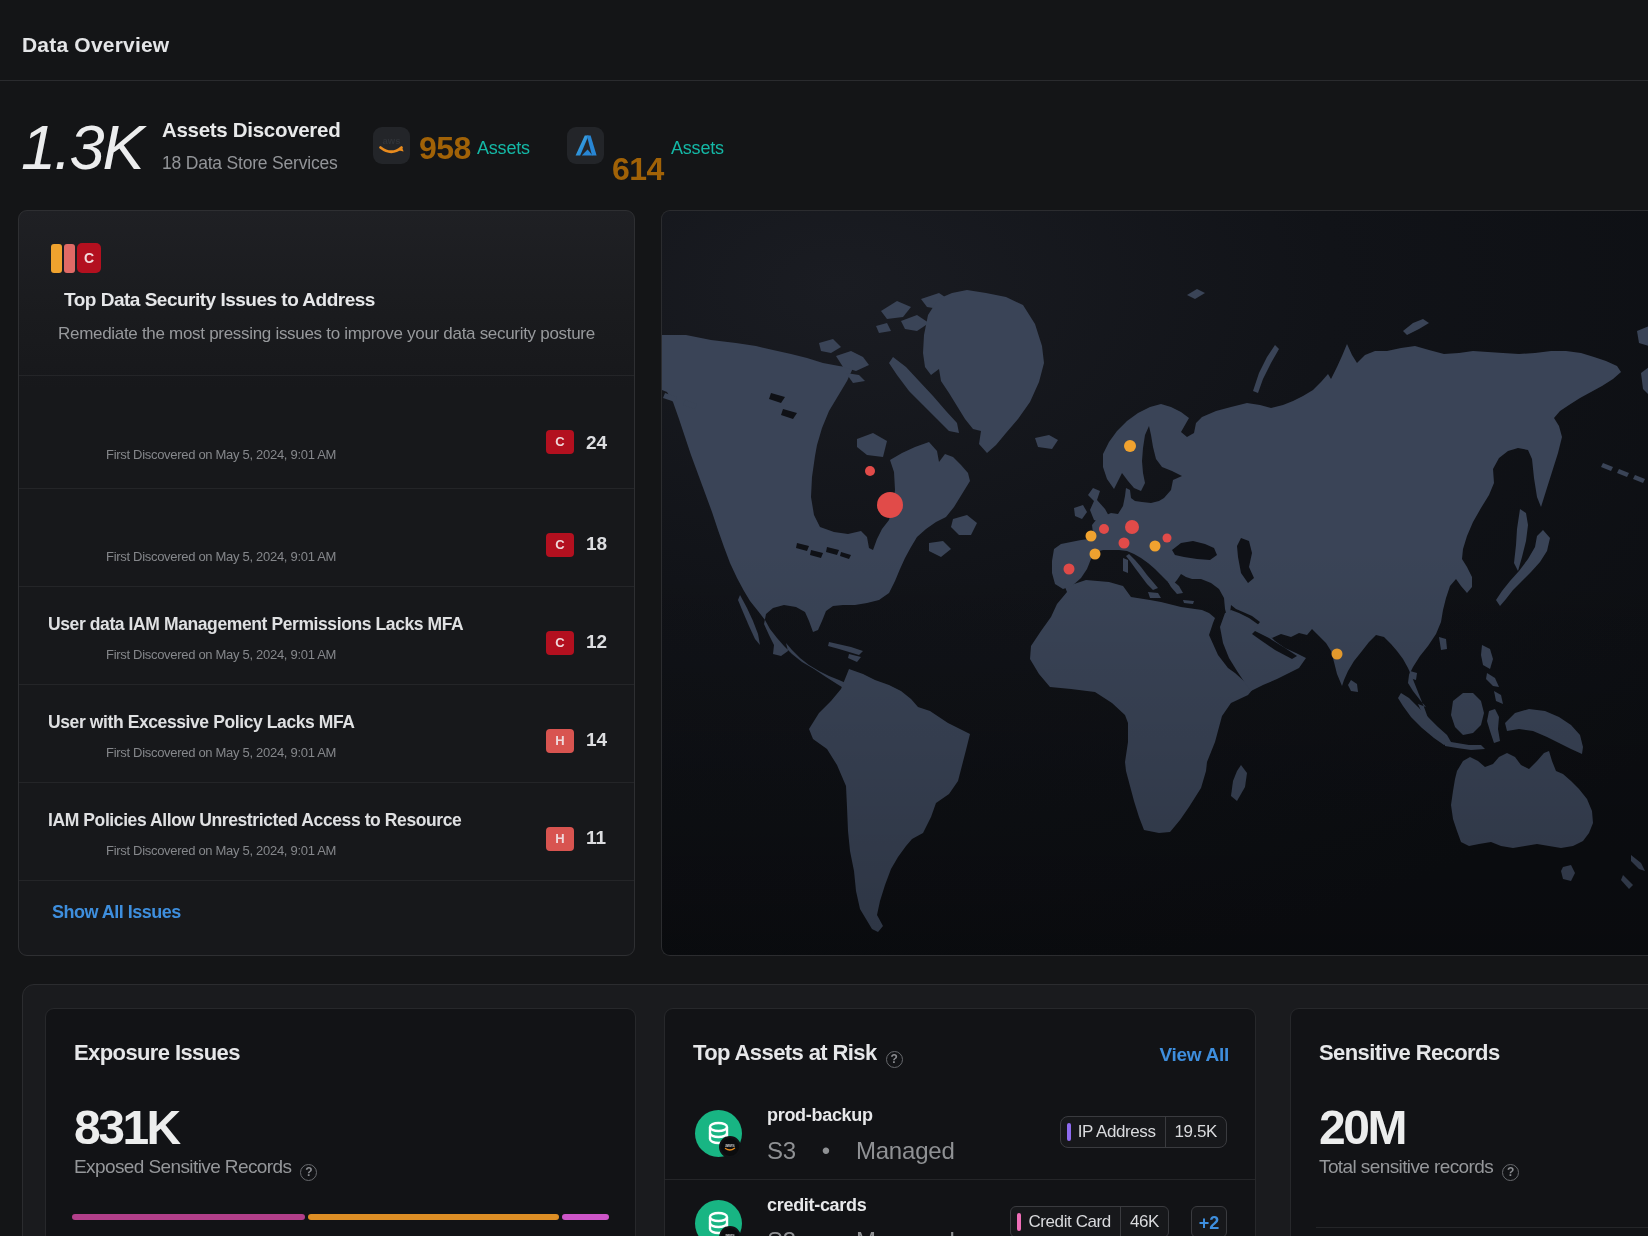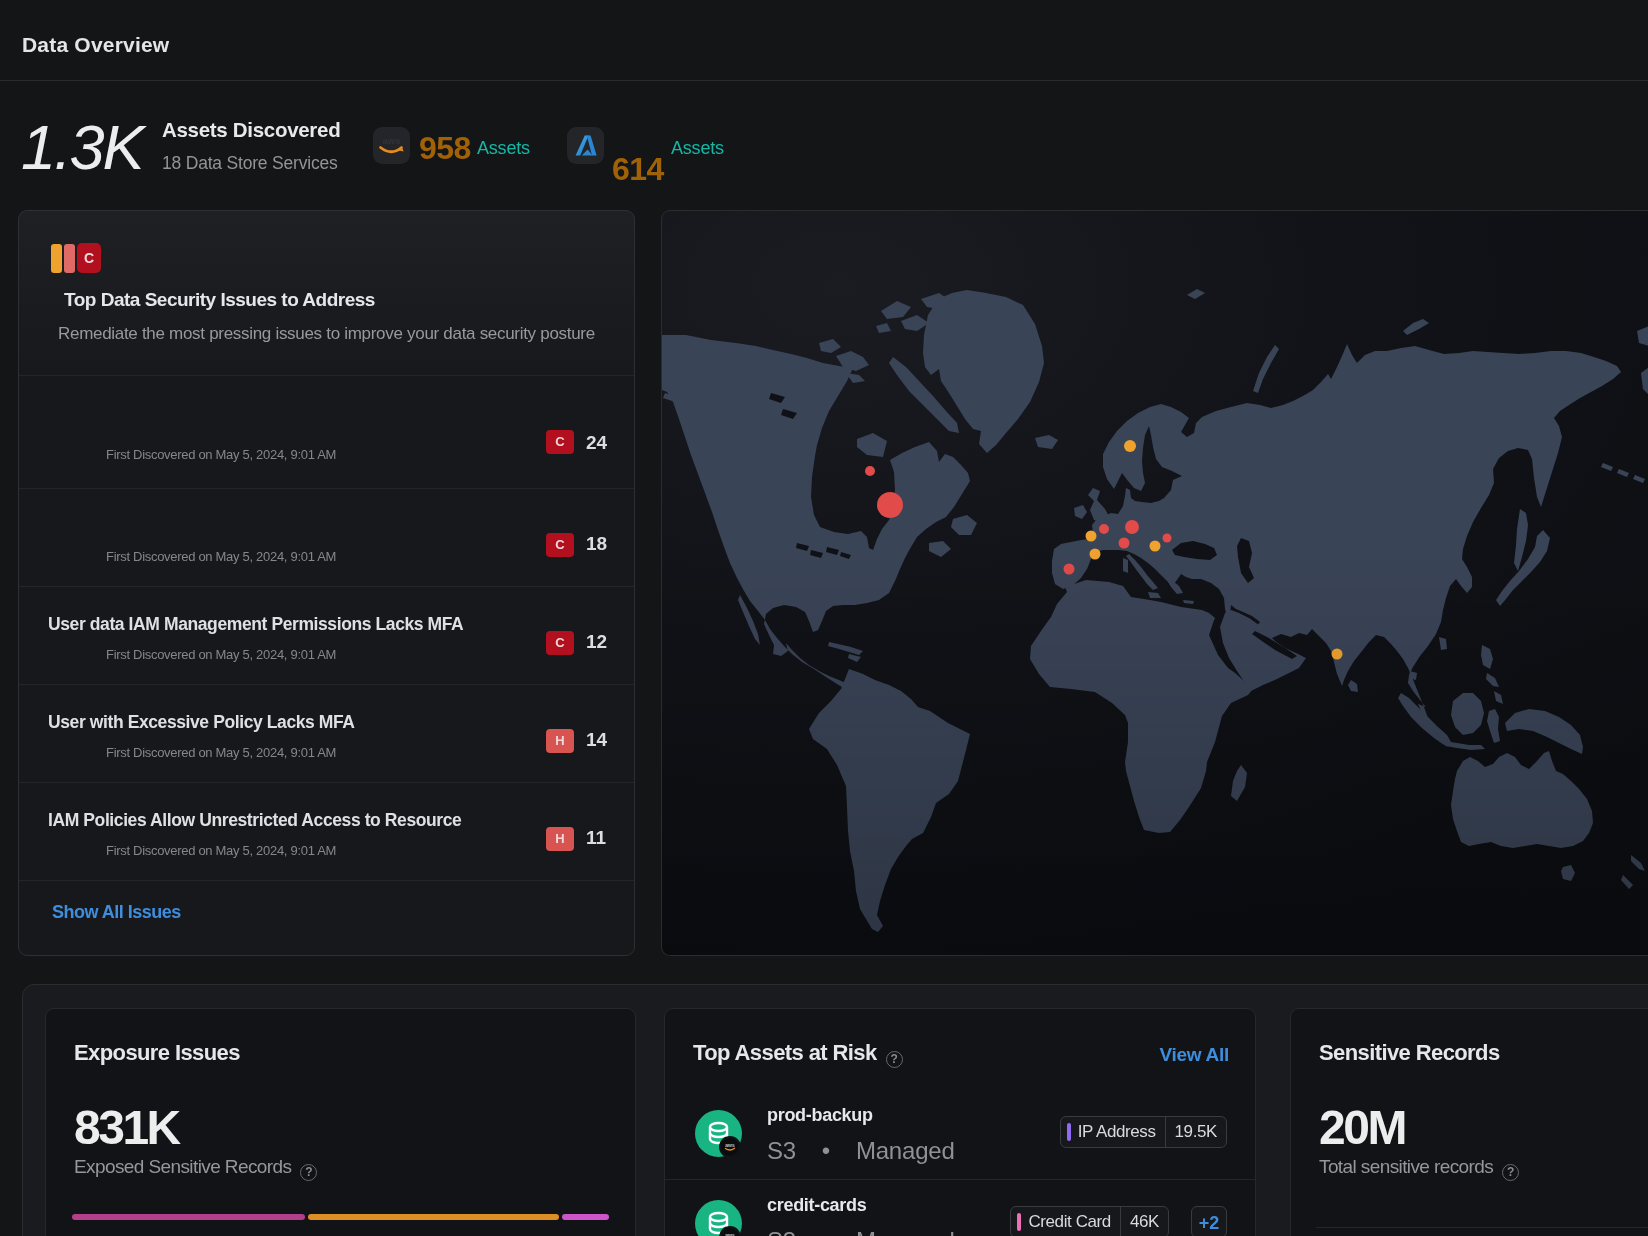--- a/index.html
+++ b/index.html
@@ -245,21 +245,21 @@
           <path d="M15 23 v6 c0 2.2 3.8 4 8.5 4 s8.5 -1.8 8.5 -4 v-6"></path>
         </g>
           </svg>
         <div class="awsbadge"><svg width="18" height="18" viewBox="0 0 18 18">
               <path d="M4.5 10.5 Q 9 13.5 13.5 10.2" stroke="#e88b1e" stroke-width="1.4" fill="none" stroke-linecap="round"></path>
               <text x="9" y="8.5" font-size="5" font-weight="bold" fill="#c9cacc" text-anchor="middle" font-family="Liberation Sans">aws</text>
             </svg></div>
       </div>
       <div class="aname">prod-backup</div>
       <div class="asub">S3&nbsp;&nbsp;&nbsp;&nbsp;•&nbsp;&nbsp;&nbsp;&nbsp;Managed</div>
-      <div class="chip" style="right:28px; top:6px;">
+      <div class="chip" style="right:28px; top:6px;border-radius:8px;">
         <div class="chipbar" style="background:#8e6bf0;"></div>
         <div class="chiptext">IP Address</div>
         <div class="chipval">19.5K</div>
       </div>
     </div>
     <div class="arow" style="top:191px; height:80px;">
       <div class="acircle">
         <svg width="47" height="47" viewBox="0 0 47 47">
             <g fill="none" stroke="#fff" stroke-width="2.4">
           <ellipse cx="23.5" cy="17" rx="8.5" ry="4"></ellipse>

